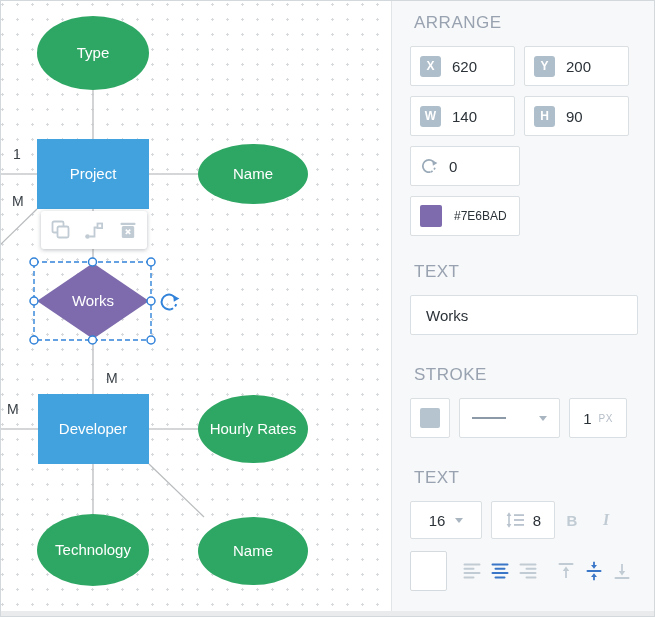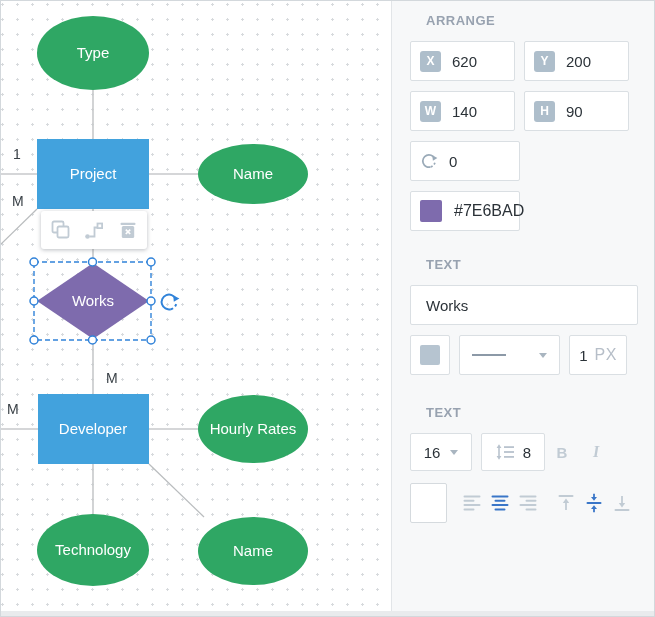--- a/index.html
+++ b/index.html
@@ -28,45 +28,45 @@
   
   .halo{position:absolute;left:40px;top:210px;width:106px;height:38px;background:#fff;border-radius:3px;
     box-shadow:0 1px 4px rgba(60,70,80,.35);display:flex;align-items:center;justify-content:center;gap:8px;}
   .halo-btn{width:26px;height:26px;display:flex;align-items:center;justify-content:center;cursor:pointer;}
   .h-stroke{fill:none;stroke:var(--icon_gray);stroke-width:1.8;}
   .h-fill{fill:var(--icon_gray);}
 
   
   .panel{position:absolute;left:390px;top:0;width:265px;height:610px;background:var(--panel_bg);
     border-left:1px solid #E2E5E8;padding:12px 18px;overflow:hidden;}
-  .sec-title{font-size:13px;font-weight:bold;color:var(--header);letter-spacing:.5px;margin:0 0 13px 16px;}
+  .sec-title{font-size:17px;font-weight:normal;color:var(--header);letter-spacing:.5px;margin:0 0 13px 4px;}
   .mt{margin-top:26px;}
   .row{display:flex;align-items:center;margin-bottom:10px;}
   .field{display:flex;align-items:center;width:110px;height:40px;background:#fff;border:1px solid #DADFE3;
     border-radius:2px;padding-left:9px;margin-right:9px;}
   .badge{width:21px;height:21px;border-radius:3px;background:var(--badge_bg);color:#fff;font-weight:bold;
     font-size:12px;display:flex;align-items:center;justify-content:center;margin-right:11px;flex:0 0 auto;}
   .field input{border:none;outline:none;background:transparent;width:100%;font-size:15px;color:#2B3238;
     font-family:"Liberation Sans",sans-serif;padding:0;}
   .swatch{width:22px;height:22px;border-radius:2px;margin-right:12px;flex:0 0 auto;}
-  .hexval{font-size:16px;color:#2B3238;}
+  .hexval{font-size:12px;color:#2B3238;}
   .wide-input{width:229px;height:40px;background:#fff;border:1px solid #DADFE3;border-radius:2px;
     display:flex;align-items:center;padding-left:13px;}
   .wide-input input{border:none;outline:none;background:transparent;width:100%;font-size:15px;color:#2B3238;
     font-family:"Liberation Sans",sans-serif;}
   .box{height:40px;background:#fff;border:1px solid #DADFE3;border-radius:2px;display:flex;align-items:center;justify-content:center;}
   .stroke-swatch-box{width:40px;margin-right:9px;}
   .stroke-swatch{width:20px;height:20px;border-radius:2px;background:var(--stroke_swatch);}
   .stroke-dd{width:101px;margin-right:9px;justify-content:space-between;padding:0 12px;}
   .stroke-line{width:34px;height:2px;background:#8C99A7;}
   .caret{width:0;height:0;border-left:4.5px solid transparent;border-right:4.5px solid transparent;border-top:5px solid #A9B5C0;}
   .px-box{width:58px;gap:7px;}
   .px-val{font-size:15px;color:#2B3238;}
-  .px-unit{font-size:16px;color:#B6BEC8;font-weight:normal;letter-spacing:.5px;}
-  .fs-box{width:62px;height:38px;gap:10px;margin-right:9px;}
+  .px-unit{font-size:10px;color:#B6BEC8;font-weight:normal;letter-spacing:.5px;}
+  .fs-box{width:72px;height:38px;gap:10px;margin-right:9px;}
   .fs-val{font-size:15px;color:#2B3238;}
   .lh-box{width:64px;height:38px;gap:8px;}
   .bi{width:34px;text-align:center;font-size:15px;color:var(--icon_gray);cursor:pointer;}
   .bi.b{font-weight:bold;}
   .bi.i{font-family:"Liberation Serif",serif;font-style:italic;font-weight:bold;font-size:16px;}
   .text-color-box{width:40px;height:40px;background:#fff;border:1px solid #D5DADE;border-radius:2px;margin-right:13px;}
   .icon-btn{width:26px;height:22px;display:flex;align-items:center;justify-content:center;cursor:pointer;margin-right:4px;}
   .bar{fill:var(--icon_gray);}
   .bar.on{fill:var(--active_blue);}
   .vgap{width:12px;}
@@ -217,20 +217,21 @@
       </div>
     </div>
 
     <div class="sec-title mt">TEXT</div>
     <div class="row">
       <div class="wide-input">
         <input value="Works" style="">
       </div>
     </div>
 
+    <div class="sec-title" style="margin-top:30px;">STROKE</div>
     <div class="row">
       <div class="box stroke-swatch-box">
         <span class="stroke-swatch"></span>
       </div>
       <div class="box stroke-dd">
         <span class="stroke-line"></span>
         <span class="caret"></span>
       </div>
       <div class="box px-box">
         <span class="px-val">1</span>

